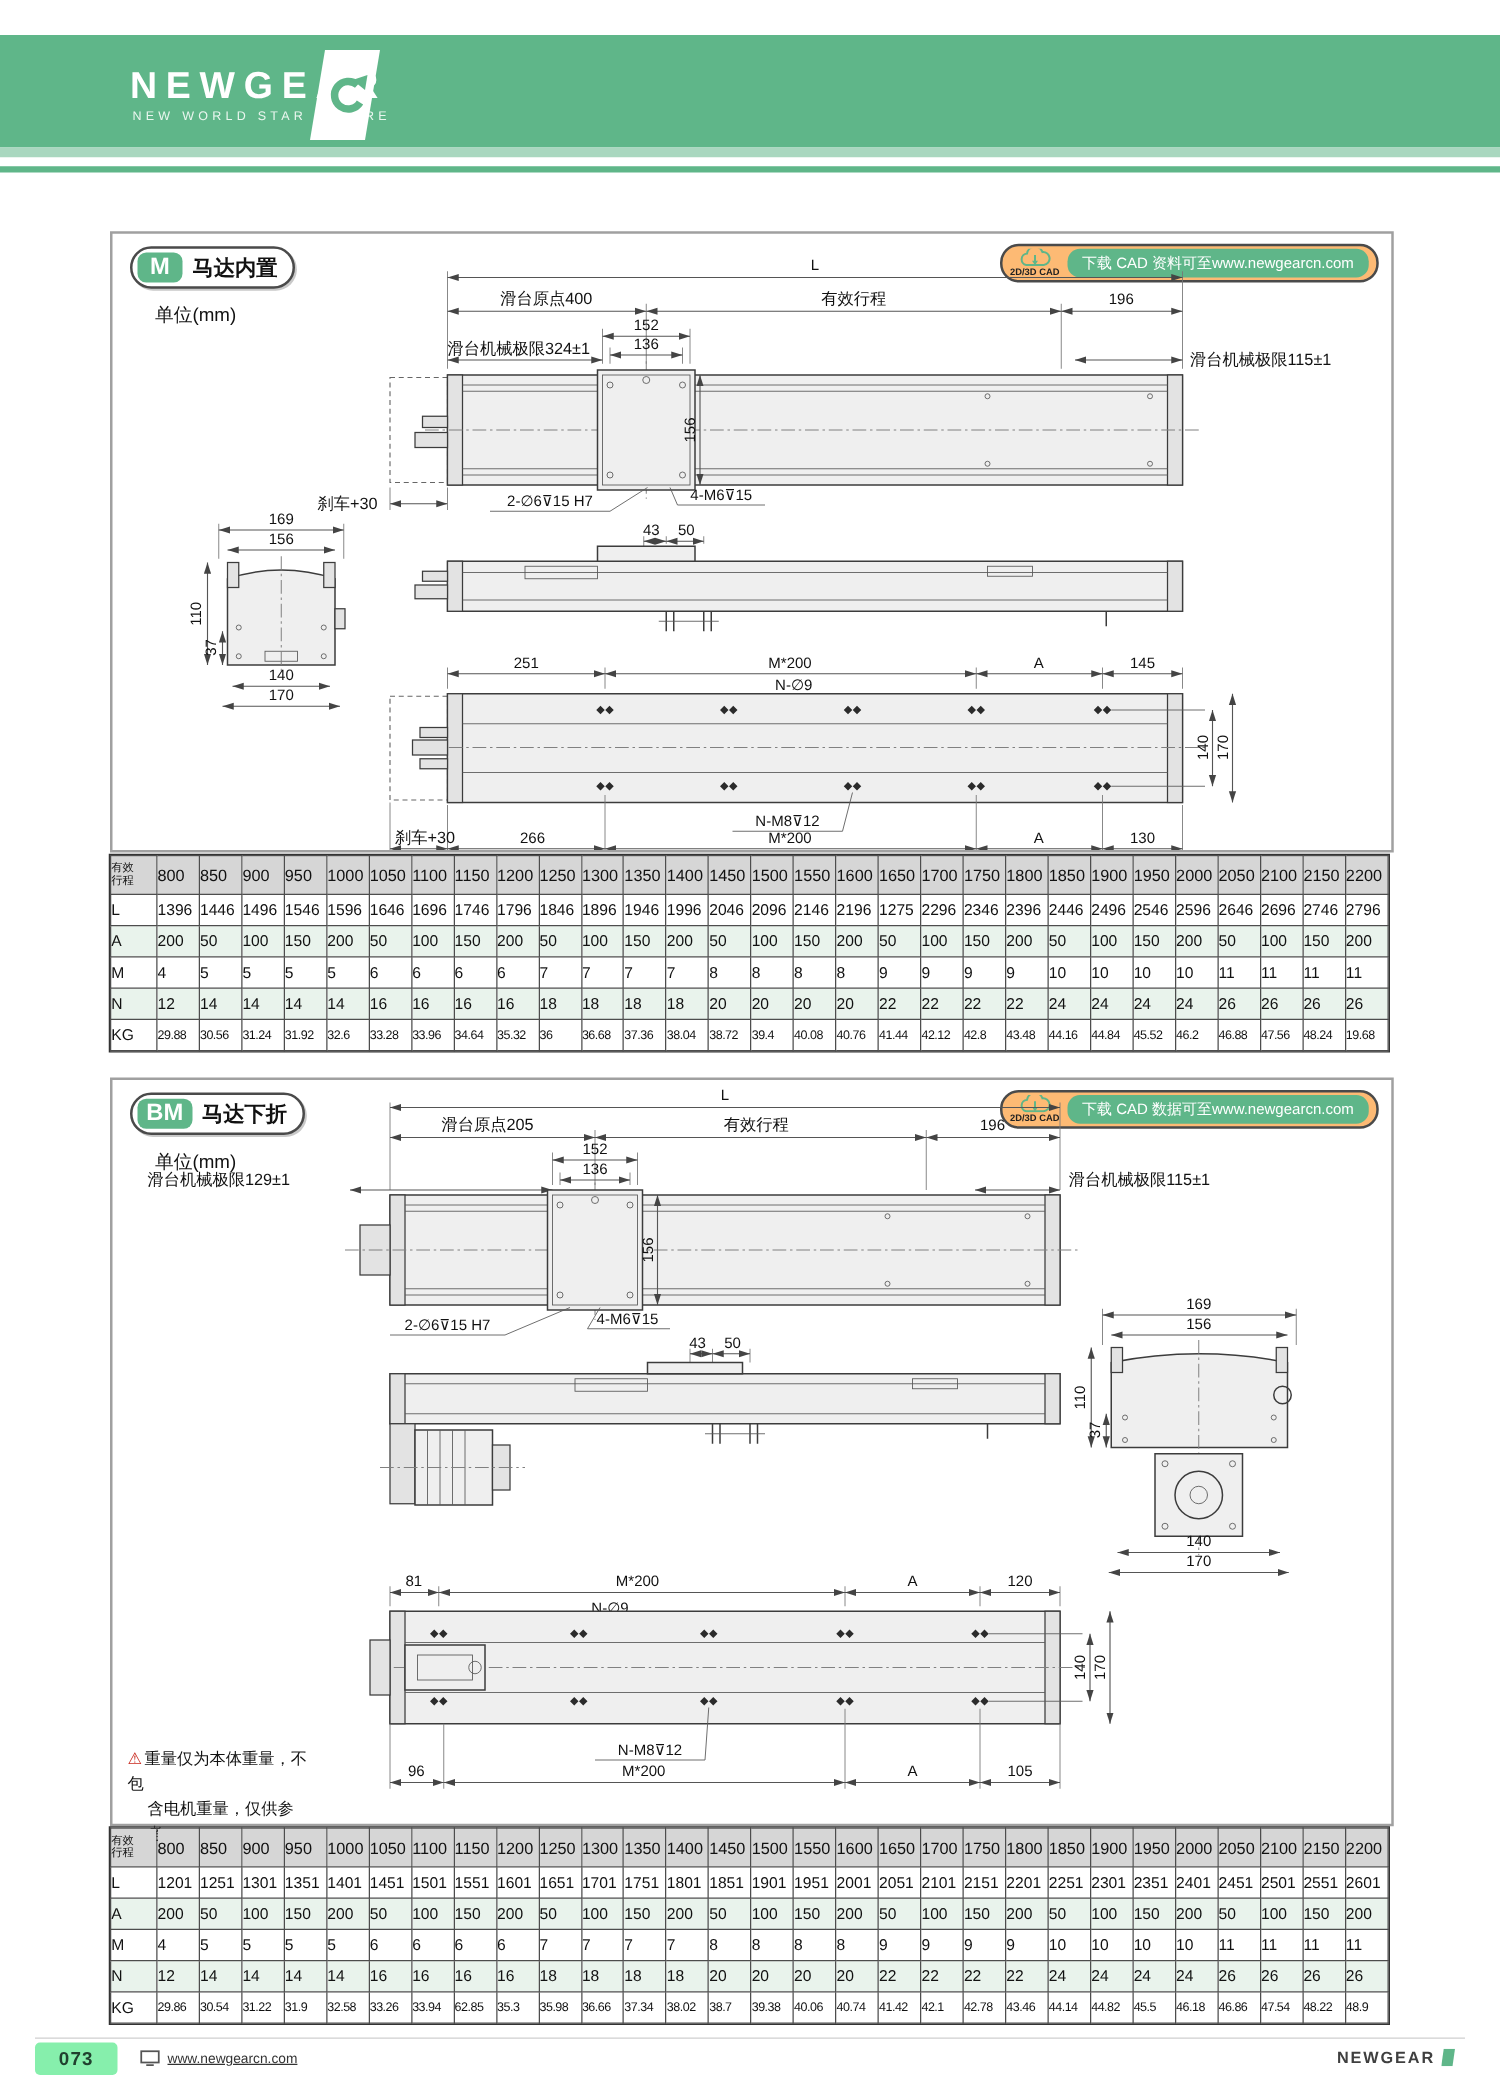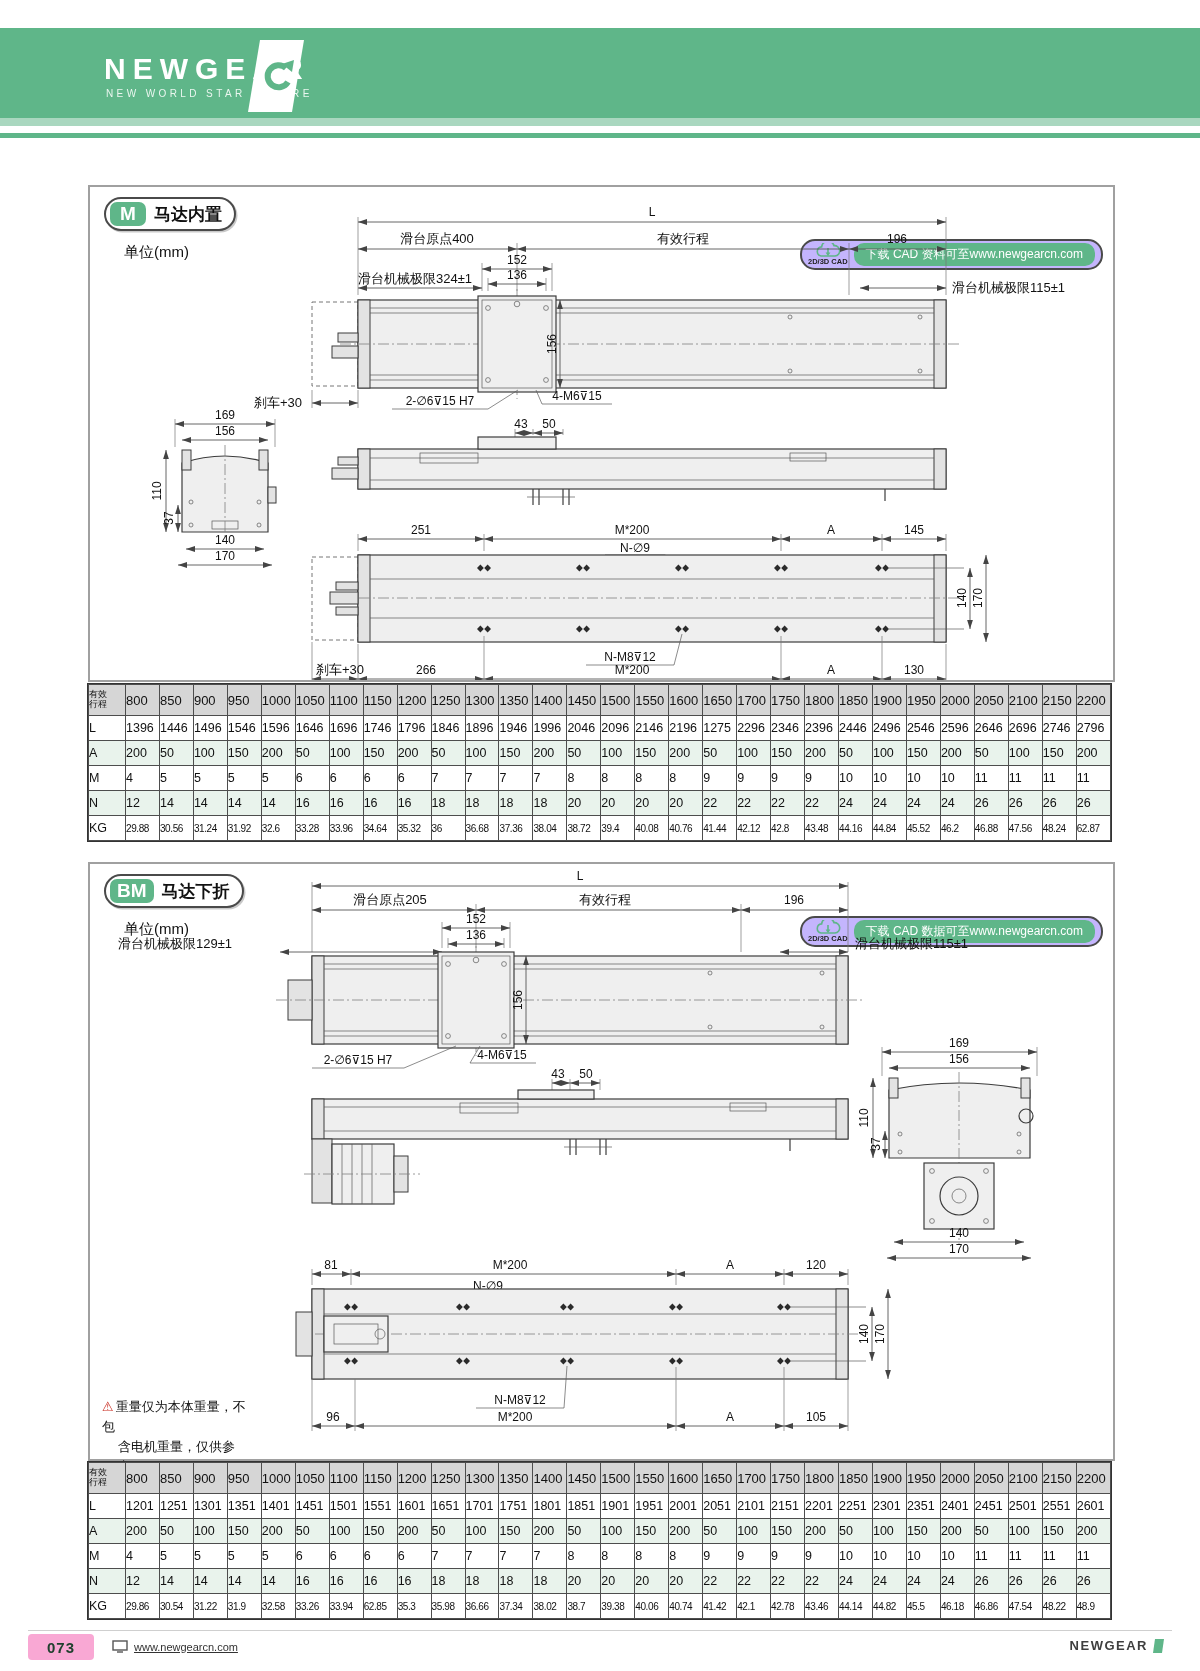--- a/index.html
+++ b/index.html
@@ -20,21 +20,21 @@
   #panel-m{top:185px;height:493px;}
   #panel-bm{top:862px;height:595px;}
   .badge{position:absolute;left:14px;top:10px;display:inline-flex;align-items:center;gap:8px;
          border:2px solid #4a4a4a;border-radius:17px;background:#fff;padding:3px 12px 3px 4px;
          box-shadow:1.5px 1.5px 0 #c9c9c9;}
   .badge .key{background:#5fb689;color:#fff;font-weight:bold;font-size:19px;border-radius:7px;
               padding:1px 7px;min-width:22px;text-align:center;}
   .badge .ttl{font-size:17px;font-weight:bold;color:#111;}
   .unit{position:absolute;left:34px;top:56px;font-size:15px;color:#111;}
   .cadbox{position:absolute;right:10px;top:8px;display:flex;align-items:center;gap:6px;
-          border:2px solid #4a4a4a;border-radius:15px;padding:2px 6px;background:#c4b5fd;margin-top:44px;}
+          border:2px solid #4a4a4a;border-radius:15px;padding:2px 6px;background:#fdba74;}
   .cadbox .cadicon{display:flex;flex-direction:column;align-items:center;line-height:1;}
   .cadbox .cadtxt{font-size:7.5px;font-weight:bold;color:#222;margin-top:1px;}
   .cadpill{background:#5fb689;color:#fff;font-size:12px;border-radius:10px;padding:3px 12px;white-space:nowrap;}
 
   .note{position:absolute;font-size:13px;line-height:1.55;color:#111;width:150px;}
   .note .warn{color:#c92a1f;font-size:13px;margin-right:2px;}
   .note [data-list] div{padding-left:16px;}
   .note [data-list] div:first-child{display:inline;padding-left:0;}
 
   .drawing{position:absolute;left:0;top:0;}
@@ -60,21 +60,21 @@
   .dtab tr:first-child th{background:#d6d6d6;height:30px;font-size:13px;}
   .dtab tr:first-child th.c0{font-size:9px;line-height:1.1;}
   .dtab th.c0,.dtab tr th:first-child{width:36px;}
   .dtab tr{height:25px;}
   .dtab tr:nth-child(3),.dtab tr:nth-child(5){background:#e9f3ec;}
   .dtab tr:nth-child(6) td{font-size:10px;letter-spacing:-0.4px;}
   table.dtab{outline:1.5px solid #333;}
 
   
   .footline{position:absolute;left:28px;top:1630px;width:1144px;height:1px;background:#cfcfcf;}
-  .pagebox{position:absolute;left:28px;top:1634px;width:66px;height:26px;background:#f9a8d4;
+  .pagebox{position:absolute;left:28px;top:1634px;width:66px;height:26px;background:#86efac;
            border-radius:4px;color:#20402e;font-weight:bold;font-size:15px;
            display:flex;align-items:center;justify-content:center;letter-spacing:1px;}
   .footurl{position:absolute;left:112px;top:1640px;display:flex;align-items:center;gap:6px;
            font-size:11px;color:#333;}
   .footurl .u{text-decoration:underline;}
   .footbrand{position:absolute;right:36px;top:1638px;display:flex;align-items:center;gap:5px;
              font-size:13px;font-weight:bold;color:#3f3f3f;letter-spacing:1.5px;}
 </style>
 </head>
 <body>
@@ -494,21 +494,21 @@
         <td>42.12</td>
         <td>42.8</td>
         <td>43.48</td>
         <td>44.16</td>
         <td>44.84</td>
         <td>45.52</td>
         <td>46.2</td>
         <td>46.88</td>
         <td>47.56</td>
         <td>48.24</td>
-        <td>62.87</td>
+        <td>19.68</td>
       </tr>
     </tbody>
   </table>
 
 <div class="panel" id="panel-bm">
   <div class="badge">
     <span class="key">BM</span>
     <span class="ttl">马达下折</span>
   </div>
   <div class="unit">单位(mm)</div>

